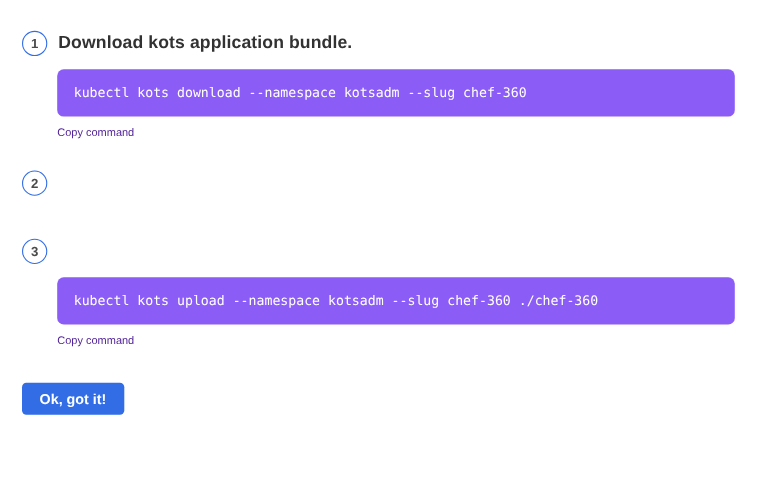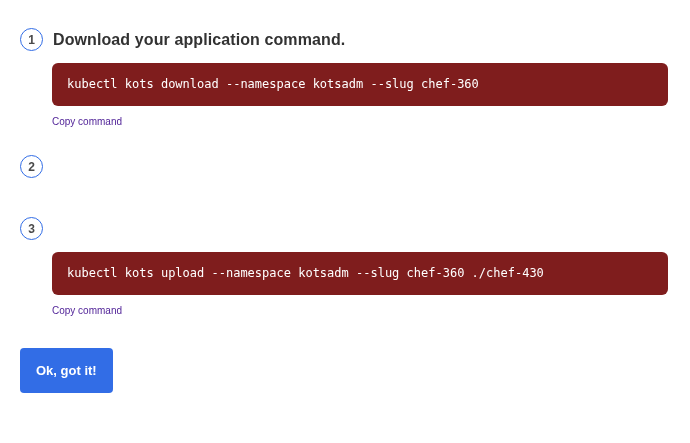--- a/index.html
+++ b/index.html
@@ -41,21 +41,21 @@
     font-size: 16px;
     font-weight: bold;
     color: #323232;
     margin-left: 10px;
     letter-spacing: 0.1px;
   }
   .step-body { margin-left: 32px; }
 
   .code-block {
     margin-top: 12px;
-    background: #7f1d1d;
+    background: #8b5cf6;
     border-radius: 6px;
     padding: 14px 15px;
     font-family: "DejaVu Sans Mono", "Liberation Mono", monospace;
     font-size: 12px;
     line-height: 15px;
     color: #ffffff;
     white-space: pre;
     overflow: hidden;
   }
   .copy-link {
@@ -74,38 +74,38 @@
   .ok-button {
     display: inline-block;
     background: #326DE6;
     color: #ffffff;
     font-family: "Liberation Sans", sans-serif;
     font-size: 13px;
     font-weight: bold;
     border: 0;
     border-radius: 4px;
     padding: 8px 16px;
-    height: 45px;
+    height: 29px;
     line-height: 13px;
     cursor: pointer;
   }
 </style>
 </head>
 <body>
 
 <div class="page">
 
 
   
   <div class="step">
     <div class="step-row">
       <span class="circle">
           <span>1</span>
         </span>
-      <h2 class="step-title">Download your application command.</h2>
+      <h2 class="step-title">Download kots application bundle.</h2>
     </div>
     <div class="step-body">
       <div class="code-block">kubectl kots download --namespace kotsadm --slug chef-360</div>
       <a class="copy-link">Copy command</a>
     </div>
   </div>
 
   <div class="gap-after-copy"></div>
 
   
@@ -120,21 +120,21 @@
   <div class="gap-between-steps"></div>
 
   
   <div class="step">
     <div class="step-row">
       <span class="circle">
           <span>3</span>
         </span>
     </div>
     <div class="step-body">
-      <div class="code-block">kubectl kots upload --namespace kotsadm --slug chef-360 ./chef-430</div>
+      <div class="code-block">kubectl kots upload --namespace kotsadm --slug chef-360 ./chef-360</div>
       <a class="copy-link">Copy command</a>
     </div>
   </div>
 
   <div class="gap-before-button"></div>
 
   <button class="ok-button">Ok, got it!</button>
 
 </div>
 

